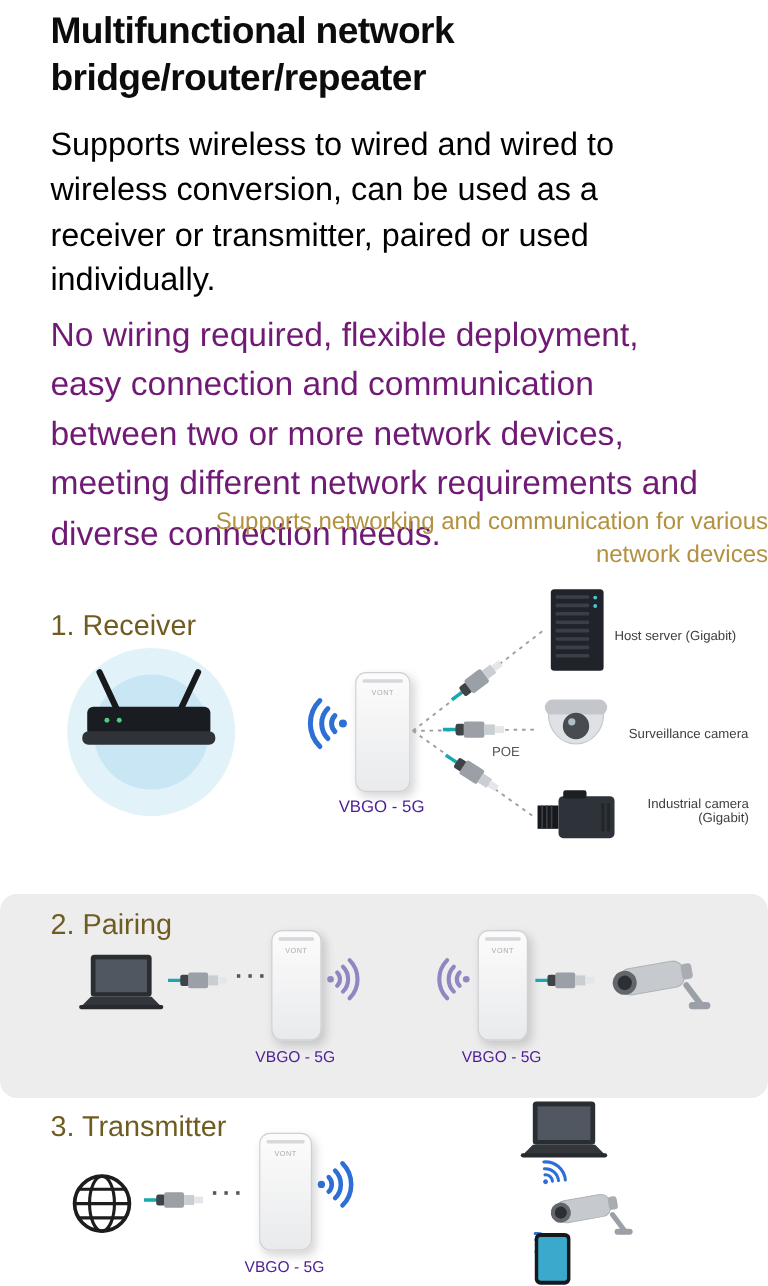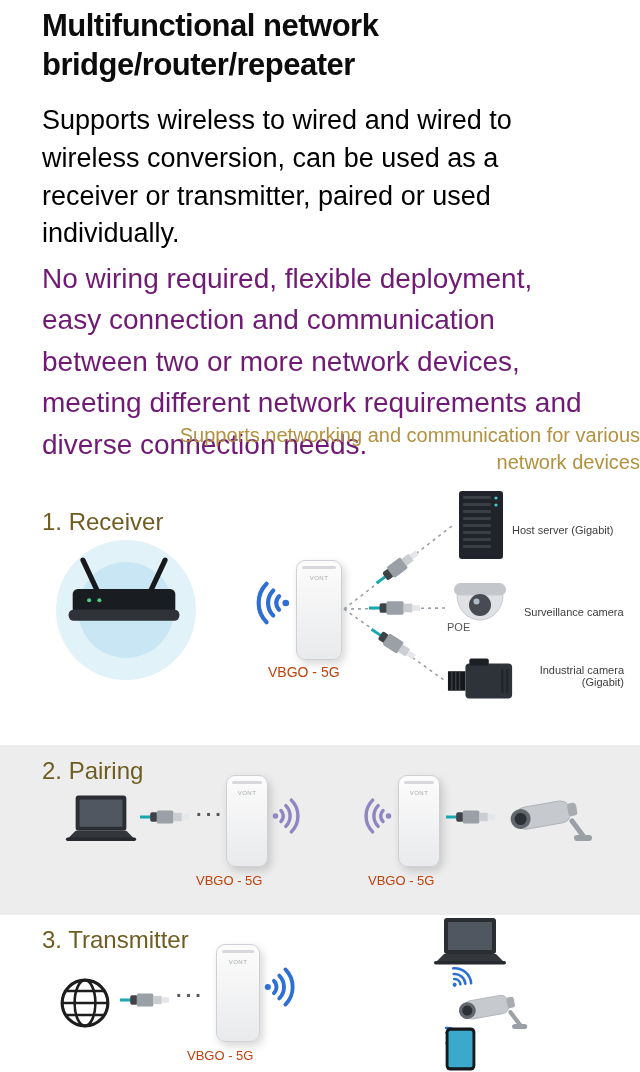--- a/index.html
+++ b/index.html
@@ -6,32 +6,32 @@
   .page{position:relative;width:640px;height:1072px;background:#fff;overflow:hidden;
         font-family:"Liberation Sans",sans-serif;padding-left:20px;}
   .abs{position:absolute;}
   .page-title{left:42px;top:6px;width:470px;font-size:31px;font-weight:800;color:#0c0c0c;
               line-height:1.27;letter-spacing:-0.5px;margin:0;}
   .subtitle{left:42px;top:102px;width:555px;font-size:27px;color:#000000;line-height:1.4;margin:0;}
   .bodytext{left:42px;top:258px;width:555px;font-size:28px;color:#701a75;line-height:1.48;margin:0;}
   .intro{left:0;top:422px;width:640px;text-align:right;font-size:20px;color:#b2913f;line-height:1.35;margin:0;}
   .intro span{display:inline-block;max-width:480px;}
   .sec-head{font-size:24px;color:#6f5c21;font-weight:500;}
-  .model-label{font-size:14px;color:#c2410c;}
+  .model-label{font-size:14px;color:#4c1d95;text-align:center;}
   .tiny-label{font-size:11px;color:#3d3d3d;white-space:nowrap;}
   .tiny-label.wrap{white-space:normal;text-align:center;}
   .glow{border-radius:50%;}
   .ap{background:linear-gradient(180deg,#fcfcfc,#e9eaec);border:1px solid #ced0d4;border-radius:9px;
       box-shadow:3px 4px 8px rgba(0,0,0,.16);}
   .ap::before{content:"";position:absolute;left:12%;right:12%;top:5px;height:3px;background:#d6d8db;border-radius:2px;}
   .ap .brand{position:absolute;top:14px;width:100%;text-align:center;font-size:6px;color:#a7abb0;letter-spacing:.5px;}
   .wifi-blue{color:#2e6fd6;}
   .wifi-purple{color:#8f86c2;}
   .dots{font-size:20px;color:#555;letter-spacing:3px;font-weight:700;}
-  .band{left:0;top:745px;width:640px;height:170px;background:#ededed;}
+  .band{left:0;top:745px;width:640px;height:170px;background:#ededed;border-radius:14px;}
   svg{display:block;}
 </style>
 </head>
 <body>
 
 <svg width="0" height="0" style="position:absolute">
   <defs>
     <symbol id="wifi-sym" viewBox="0 0 48 44">
       <g stroke="currentColor" stroke-width="4" fill="none" stroke-linecap="round">
         <path d="M5.6 21.6 A26 26 0 0 1 42.4 21.6"></path>
@@ -144,21 +144,21 @@
 
   <svg class="abs" style="left:371px;top:557px;transform:rotate(-37deg);" width="54" height="20">
       <use href="#plug-sym"></use>
     </svg>
   <svg class="abs" style="left:369px;top:598px;" width="54" height="20">
       <use href="#plug-sym"></use>
     </svg>
   <svg class="abs" style="left:367px;top:634px;transform:rotate(33deg);" width="54" height="20">
       <use href="#plug-sym"></use>
     </svg>
-  <div class="abs tiny-label" style="left:410px;top:621px;color:#555;margin-left:37px;">POE</div>
+  <div class="abs tiny-label" style="left:410px;top:621px;color:#555;">POE</div>
 
   <svg class="abs" style="left:454px;top:490px;" width="54" height="70">
       <use href="#server-sym"></use>
     </svg>
   <div class="abs tiny-label" style="left:512px;top:524px;">Host server (Gigabit)</div>
 
   <svg class="abs" style="left:452px;top:582px;" width="56" height="50">
       <use href="#dome-sym"></use>
     </svg>
   <div class="abs tiny-label" style="left:524px;top:606px;">Surveillance camera</div>

